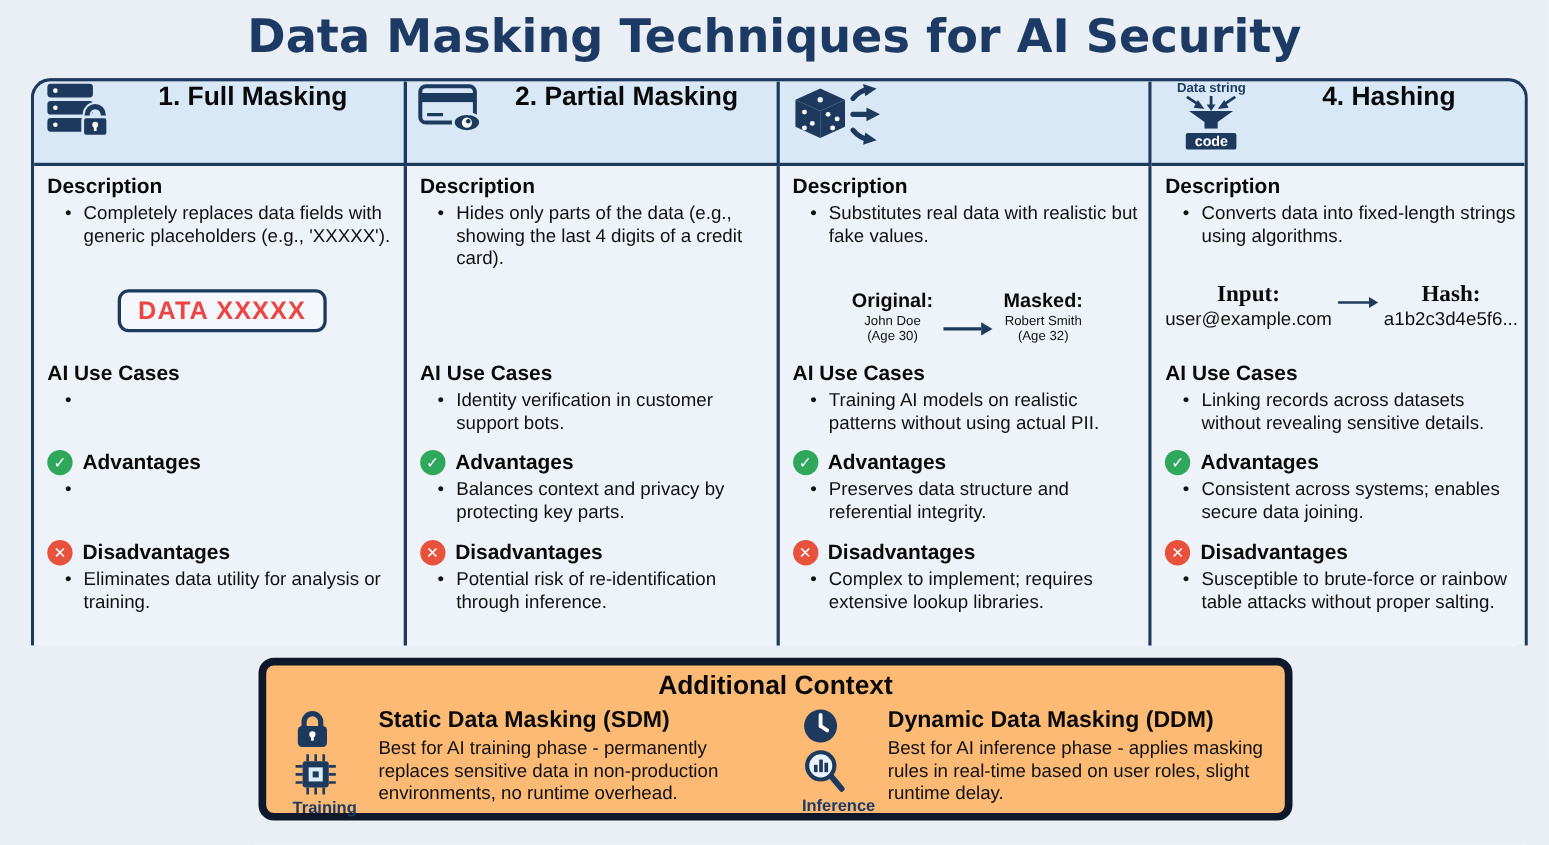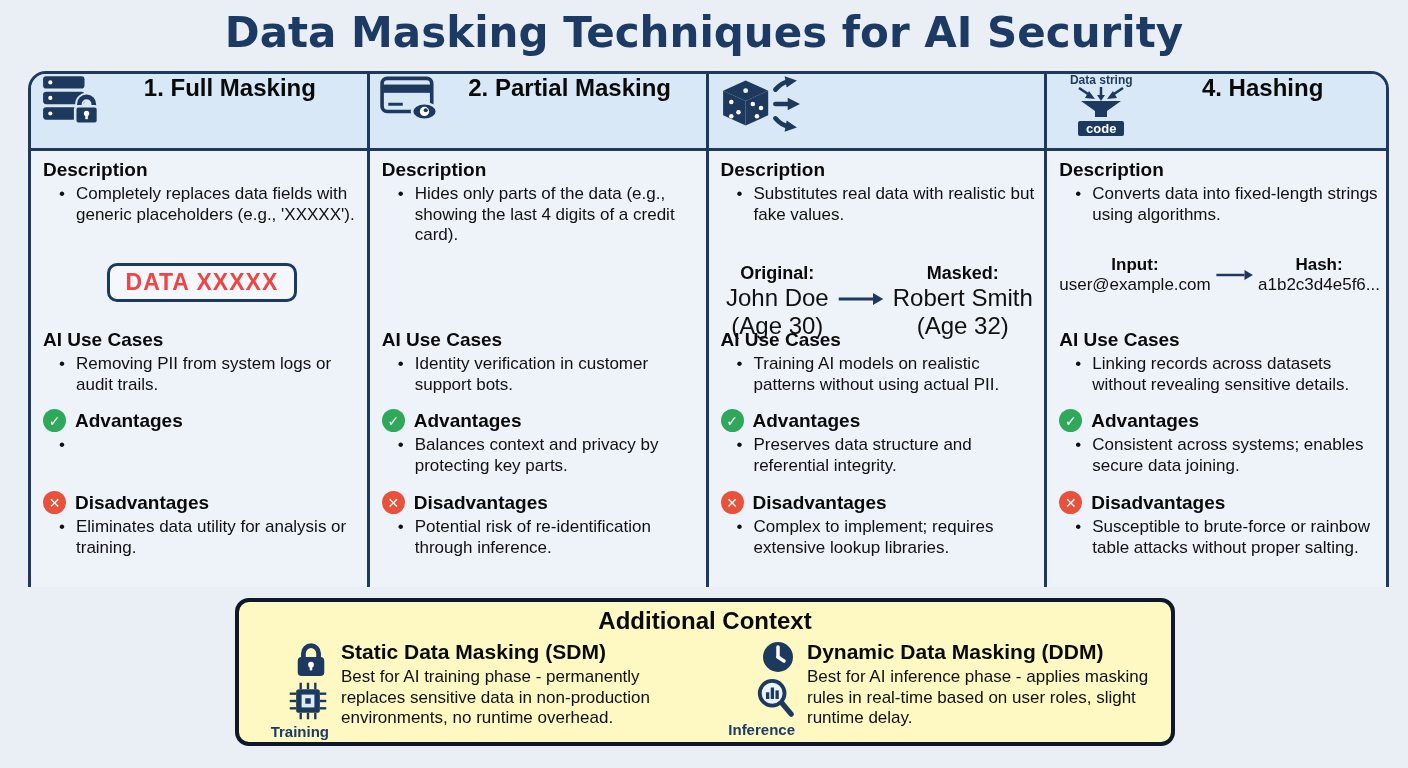--- a/index.html
+++ b/index.html
@@ -30,35 +30,35 @@
   .stat-ic.green{background:#2fa85c;}
   .stat-ic.red{background:#e8513c;}
   
   .center{text-align:center;}
   .data-badge{display:inline-block;border:3px solid #1d3a5e;border-radius:10px;
               padding:3px 16px;font-size:23px;font-weight:bold;color:#ef4444;
               letter-spacing:1px;background:#f4f8fd;}
   .example{display:flex;justify-content:center;gap:8px;}
   .ex-block{text-align:center;}
   .ex-label{font-size:18px;font-weight:bold;color:#0a0a0a;}
-  .ex-line{font-size:24px;color:#101010;}
-  .ex-small .ex-label{font-size:17px;}
+  .ex-line{font-size:12px;color:#101010;}
+  .ex-small .ex-label{font-size:21px;font-family:Liberation Serif, serif;}
   .ex-small .ex-line{font-size:17px;}
   
   .funnel-stack{width:88px;flex:none;text-align:center;line-height:1;}
   .funnel-top-label{font-size:12px;font-weight:bold;color:#1d3a5e;margin-bottom:1px;}
   .code-badge{display:inline-block;background:#1d3a5e;color:#fff;font-size:13px;
               font-weight:bold;padding:1px 8px;border-radius:2px;margin-top:-2px;}
   
   .context{position:absolute;left:235px;top:598px;width:940px;height:148px;
-           background:#fef9c3;border:4px solid #0f172a;border-radius:14px;box-sizing:border-box;}
+           background:#fdba74;border:7px solid #0f172a;border-radius:14px;box-sizing:border-box;}
   .ctx-title{text-align:center;font-size:24px;font-weight:bold;color:#0a0a0a;margin-top:5px;}
   .ctx-row{display:flex;margin-top:4px;}
   .ctx-item{flex:1;display:flex;gap:12px;padding-left:24px;}
-  .ctx-icons{width:66px;flex:none;display:flex;flex-direction:column;align-items:flex-end;gap:1px;}
+  .ctx-icons{width:66px;flex:none;display:flex;flex-direction:column;align-items:flex-start;gap:1px;}
   .ctx-label{font-size:15px;font-weight:bold;color:#1c3a64;}
   .ctx-h{font-size:21px;font-weight:bold;color:#0a0a0a;margin:1px 0 3px;}
   .ctx-p{font-size:17px;line-height:1.22;color:#101010;max-width:376px;}
   .hicon{flex:none;display:flex;align-items:center;justify-content:center;}
 </style>
 </head>
 <body>
 
 <div class="page">
 
@@ -147,21 +147,20 @@
             <span>Completely replaces data fields with generic placeholders (e.g., 'XXXXX').</span>
           </div>
       </div>
       <div class="sec center" style="top:112px">
         <span class="data-badge">DATA XXXXX</span>
       </div>
       <div class="sec" style="top:178px">
         <div class="sec-h">AI Use Cases</div>
         <div class="bullet">
             <span class="dot">•</span>
-            <span>Removing PII from system logs or audit trails.</span>
           </div>
       </div>
       <div class="sec" style="top:258px">
         <div class="iconrow">
             <span class="stat-ic green">✓</span>
             <span class="sec-h" style="margin-bottom:0">Advantages</span>
           </div>
         <div class="bullet">
             <span class="dot">•</span>
           </div>

